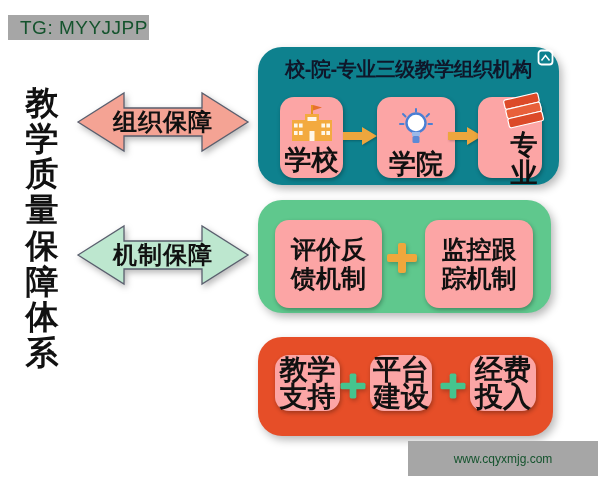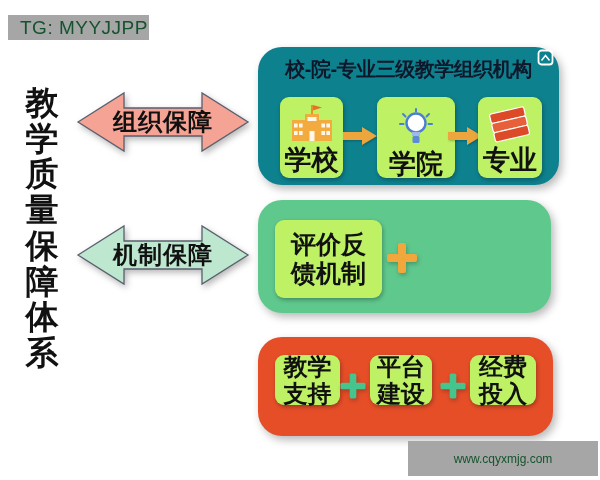--- a/index.html
+++ b/index.html
@@ -86,51 +86,51 @@
     left: 0; top: 9px; width: 100%;
     text-align: center;
     color: #0f172a;
     font-size: 20px;
     font-weight: bold;
     letter-spacing: -0.5px;
     white-space: nowrap;
   }
   .white-card {
     position: absolute;
-    background: #bef264;
-    border-radius: 9px;
+    background: #fca5a5;
+    border-radius: 14px;
     box-shadow: 1px 2px 4px rgba(0,0,0,0.3);
     display: flex;
     flex-direction: column;
     align-items: center;
     justify-content: center;
     color: #111111;
     font-weight: bold;
     text-align: center;
   }
   
   .org-card { top: 50px; height: 81px; }
   #card-school  { left: 22px;  width: 63px; }
   #card-college { left: 119px; width: 78px; justify-content: flex-end; }
-  #card-major   { left: 220px; width: 64px; }
+  #card-major   { left: 220px; width: 64px; padding-left: 28px; }
   .org-card .card-icon { height: 46px; display: flex; align-items: center; justify-content: center; }
   .org-card .card-label { font-size: 27px; line-height: 28px; margin-top: -1px; }
   .mini-arrow {
     position: absolute; top: 80px;
     width: 34px; height: 18px;
     filter: drop-shadow(1px 1px 1px rgba(0,0,0,0.25));
   }
   #mini-arrow-1 { left: 85px; }
   #mini-arrow-2 { left: 190px; }
   
-  .mech-card { top: 20px; height: 78px; font-size: 25px; line-height: 29px; }
+  .mech-card { top: 20px; height: 88px; font-size: 25px; line-height: 29px; }
   #card-eval    { left: 17px;  width: 107px; }
   #card-monitor { left: 167px; width: 108px; }
   
-  .cond-card { top: 18px; height: 50px; font-size: 24px; line-height: 27px; }
+  .cond-card { top: 18px; height: 56px; font-size: 28px; line-height: 27px; }
   #card-support  { left: 17px;  width: 65px; }
   #card-platform { left: 112px; width: 62px; text-align: center; }
   #card-fund     { left: 212px; width: 66px; }
   .plus-sign {
     position: absolute;
     filter: drop-shadow(1px 2px 2px rgba(0,0,0,0.25));
   }
   #mech-plus { left: 126px; top: 40px; }
   #cond-plus-1 { left: 80px;  top: 34px; }
   #cond-plus-2 { left: 180px; top: 34px; }
@@ -248,20 +248,24 @@
 
   <div id="mech-box" class="panel">
     <div id="card-eval" class="white-card mech-card">
       <div>评价反</div>
       <div>馈机制</div>
     </div>
     <svg id="mech-plus" class="plus-sign" width="36" height="36" viewBox="0 0 36 36">
       <rect x="14" y="3" width="8" height="30" rx="2" fill="#f0a73c"></rect>
       <rect x="3" y="14" width="30" height="8" rx="2" fill="#f0a73c"></rect>
     </svg>
+    <div id="card-monitor" class="white-card mech-card">
+      <div>监控跟</div>
+      <div>踪机制</div>
+    </div>
   </div>
 
   <div id="cond-box" class="panel">
     <div id="card-support" class="white-card cond-card">
       <div>教学</div>
       <div>支持</div>
     </div>
     <svg id="cond-plus-1" class="plus-sign" width="30" height="30" viewBox="0 0 36 36">
       <rect x="14" y="3" width="8" height="30" rx="2" fill="#45c48e"></rect>
       <rect x="3" y="14" width="30" height="8" rx="2" fill="#45c48e"></rect>

